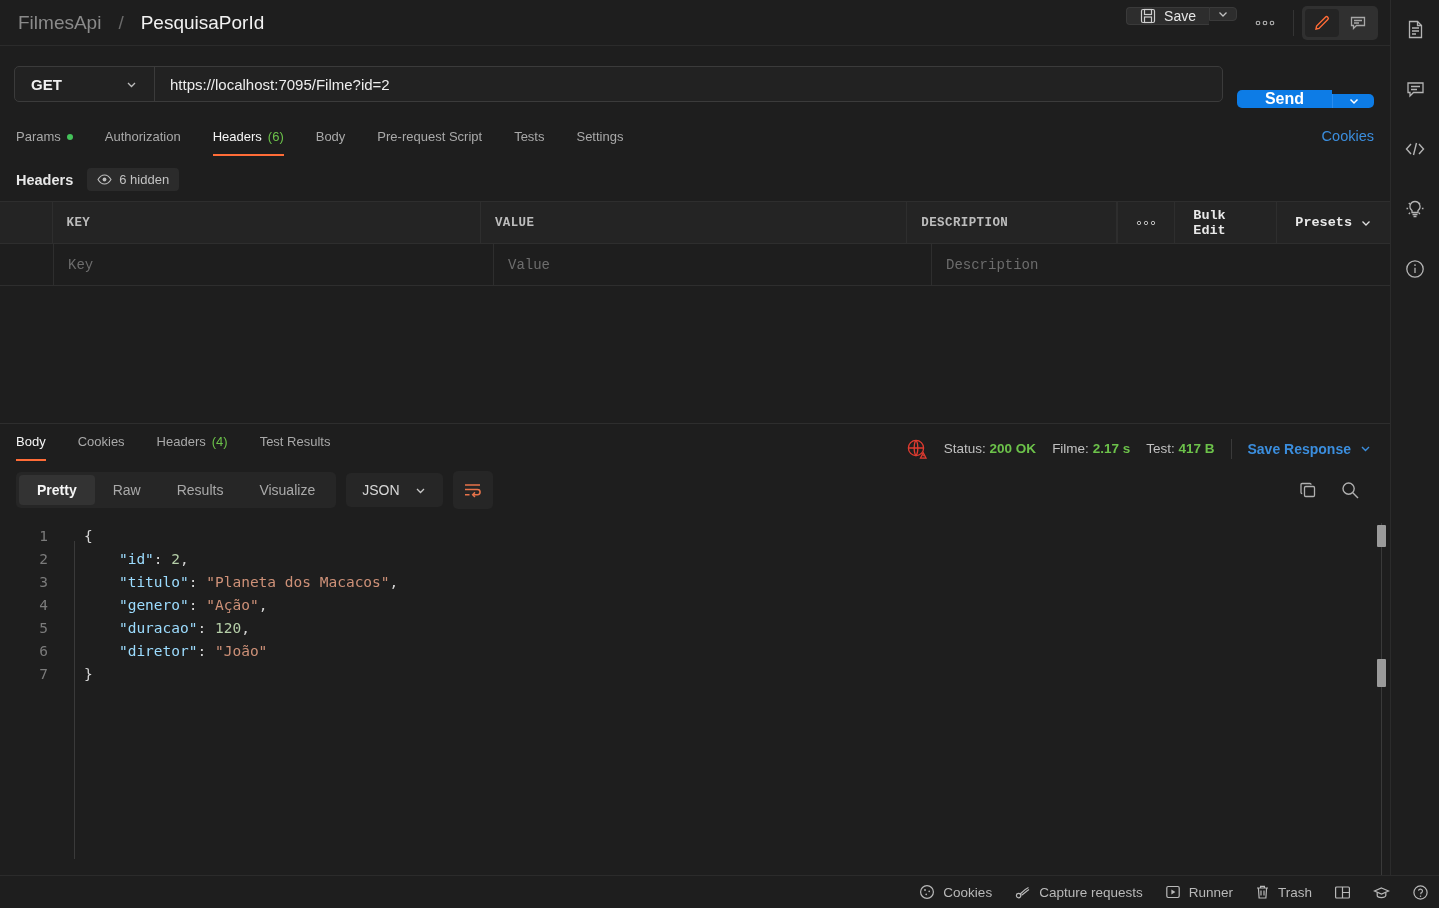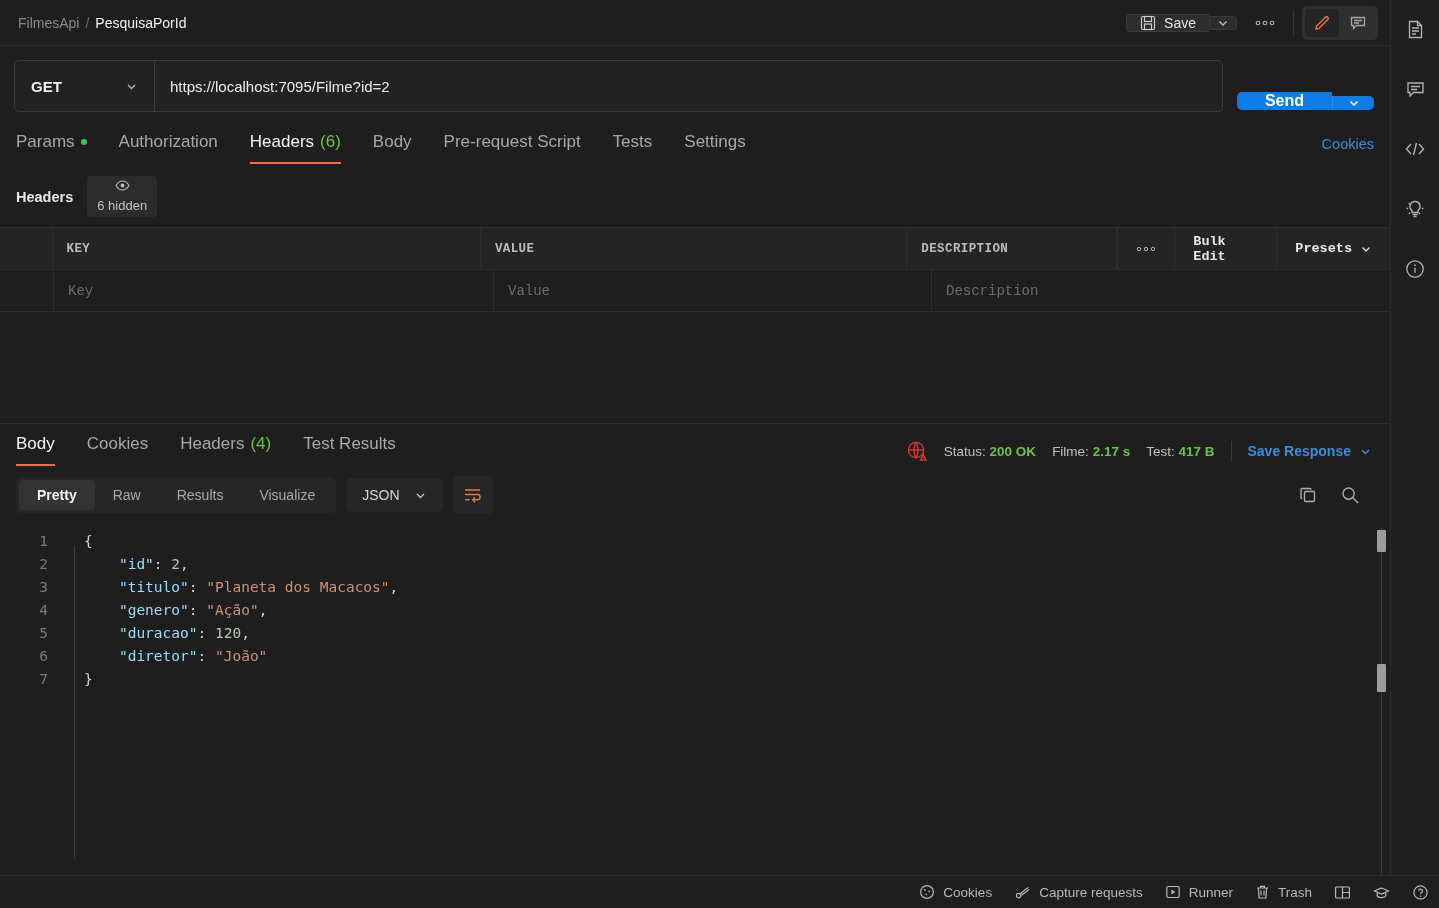--- a/index.html
+++ b/index.html
@@ -13,27 +13,27 @@
 
   .app { display: flex; flex: 1; min-height: 0; }
   .main-col { flex: 1; display: flex; flex-direction: column; min-width: 0; background: #1e1e1e; }
 
   
   .topbar {
     height: 46px; display: flex; align-items: center;
     padding: 0 0 0 18px; background: #1e1e1e;
     border-bottom: 1px solid #2b2b2b;
   }
-  .breadcrumb { display: flex; align-items: center; gap: 6px; font-size: 14px; }
+  .breadcrumb { display: flex; align-items: center; gap: 17px; font-size: 19px; }
   .bc-root { color: #8a8a8a; }
   .bc-sep { color: #6a6a6a; }
   .bc-current { color: #f2f2f2; font-weight: normal; }
   .topbar-right { margin-left: auto; display: flex; align-items: center; height: 100%; }
 
-  .save-group { display: flex; align-items: center; height: 32px; margin-right: 8px; }
+  .save-group { display: flex; align-items: flex-start; height: 32px; margin-right: 8px; }
   .save-btn {
     display: flex; align-items: center; gap: 8px;
     background: #2d2d2d; border: 1px solid #3a3a3a; border-right: none;
     border-radius: 4px 0 0 4px; color: #e6e6e6; font-size: 14px;
     padding: 0 13px; cursor: pointer;
   }
   .save-caret {
     display: flex; align-items: center; justify-content: center;
     width: 28px; background: #2d2d2d; border: 1px solid #3a3a3a;
     border-radius: 0 4px 4px 0; cursor: pointer;
@@ -49,21 +49,21 @@
   }
   .toggle-btn {
     width: 34px; height: 28px; display: flex; align-items: center; justify-content: center;
     border-radius: 4px; cursor: pointer;
   }
   .toggle-btn.active { background: #242424; }
 
   
   .urlrow { display: flex; align-items: center; gap: 14px; padding: 14px 16px 10px 14px; }
   .urlbox {
-    flex: 1; display: flex; align-items: stretch; height: 52px;
+    flex: 1; display: flex; align-items: stretch; height: 36px;
     background: #222; border: 1px solid #3b3b3b; border-radius: 5px;
   }
   .method {
     display: flex; align-items: center; justify-content: space-between;
     width: 140px; padding: 0 16px; color: #f0f0f0; font-size: 15px; font-weight: bold;
     border-right: 1px solid #3b3b3b; cursor: pointer;
   }
   .urlinput {
     flex: 1; display: flex; align-items: center; padding: 0 15px;
     color: #ededed; font-size: 15px; cursor: text;
@@ -76,40 +76,40 @@
   }
   .send-caret {
     width: 42px; display: flex; align-items: center; justify-content: center;
     background: #0d7ce6; border-radius: 0 5px 5px 0; border-left: 1px solid #2a8cef;
     cursor: pointer;
   }
 
   
   .reqtabs { display: flex; align-items: flex-end; padding: 0 16px; gap: 0; position: relative; }
   .rtab {
-    position: relative; padding: 10px 16px 12px; color: #a9a9a9; font-size: 17px;
+    position: relative; padding: 10px 16px 12px; color: #a9a9a9; font-size: 13px;
     cursor: pointer; white-space: nowrap; display: flex; align-items: center; gap: 6px;
   }
   .rtab:first-child { padding-left: 0; }
   .rtab.active { color: #f5f5f5; }
   .rtab.active::after {
     content: ""; position: absolute; left: 16px; right: 16px; bottom: 0;
     height: 2px; background: #ff6c37;
   }
   .rtab:first-child.active::after { left: 0; }
   .rtab .count { color: #6cc24a; }
   .greendot { width: 6px; height: 6px; border-radius: 50%; background: #44c25a; display: inline-block; }
   .cookies-link { margin-left: auto; color: #3b8ede; font-size: 14.5px; padding: 10px 0 12px; cursor: pointer; }
 
   
   .hdr-sub { display: flex; align-items: center; gap: 14px; padding: 12px 16px 10px; }
   .hdr-title { color: #e8e8e8; font-size: 14.5px; font-weight: bold; }
   .hidden-pill {
     display: flex; align-items: center; gap: 7px; background: #2b2b2b;
-    border-radius: 4px; padding: 4px 10px; color: #c2c2c2; font-size: 13px; cursor: pointer; flex-direction: column;
+    border-radius: 4px; padding: 4px 10px; color: #c2c2c2; font-size: 13px; cursor: pointer;
   }
 
   
   .kvtable { border-top: 1px solid #2e2e2e; font-family: Liberation Mono, monospace; }
   .kvrow { display: flex; border-bottom: 1px solid #2e2e2e; height: 42px; }
   .kvrow.head { background: #242424; }
   .cb-col { width: 54px; border-right: 1px solid #2e2e2e; }
   .kv-key { width: 440px; border-right: 1px solid #2e2e2e; display: flex; align-items: center; padding: 0 14px; }
   .kv-val { width: 438px; border-right: 1px solid #2e2e2e; display: flex; align-items: center; padding: 0 14px; }
   .kv-desc { flex: 1; display: flex; align-items: center; padding: 0 14px; }

